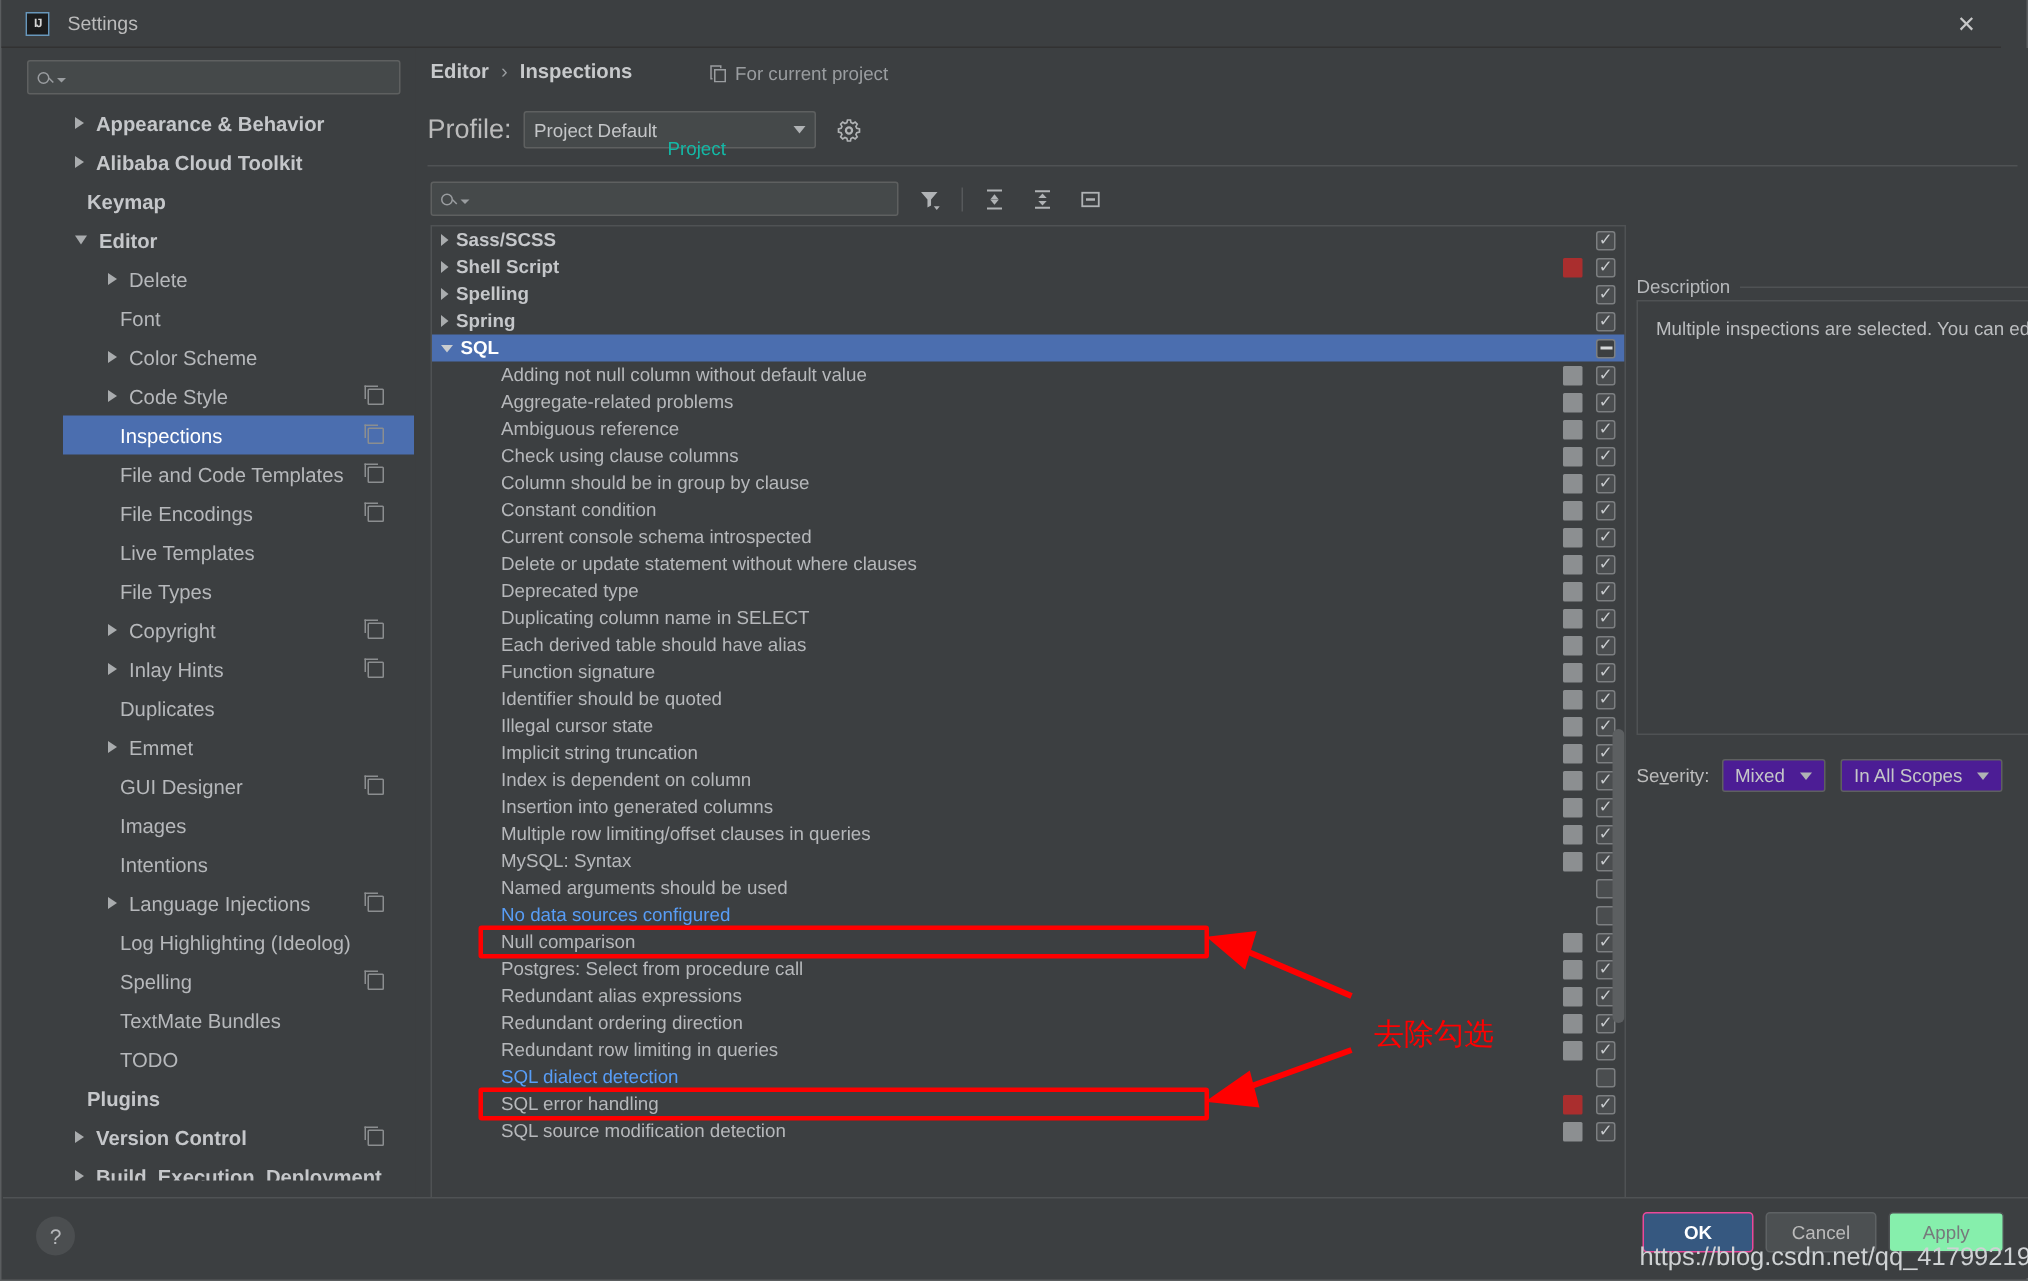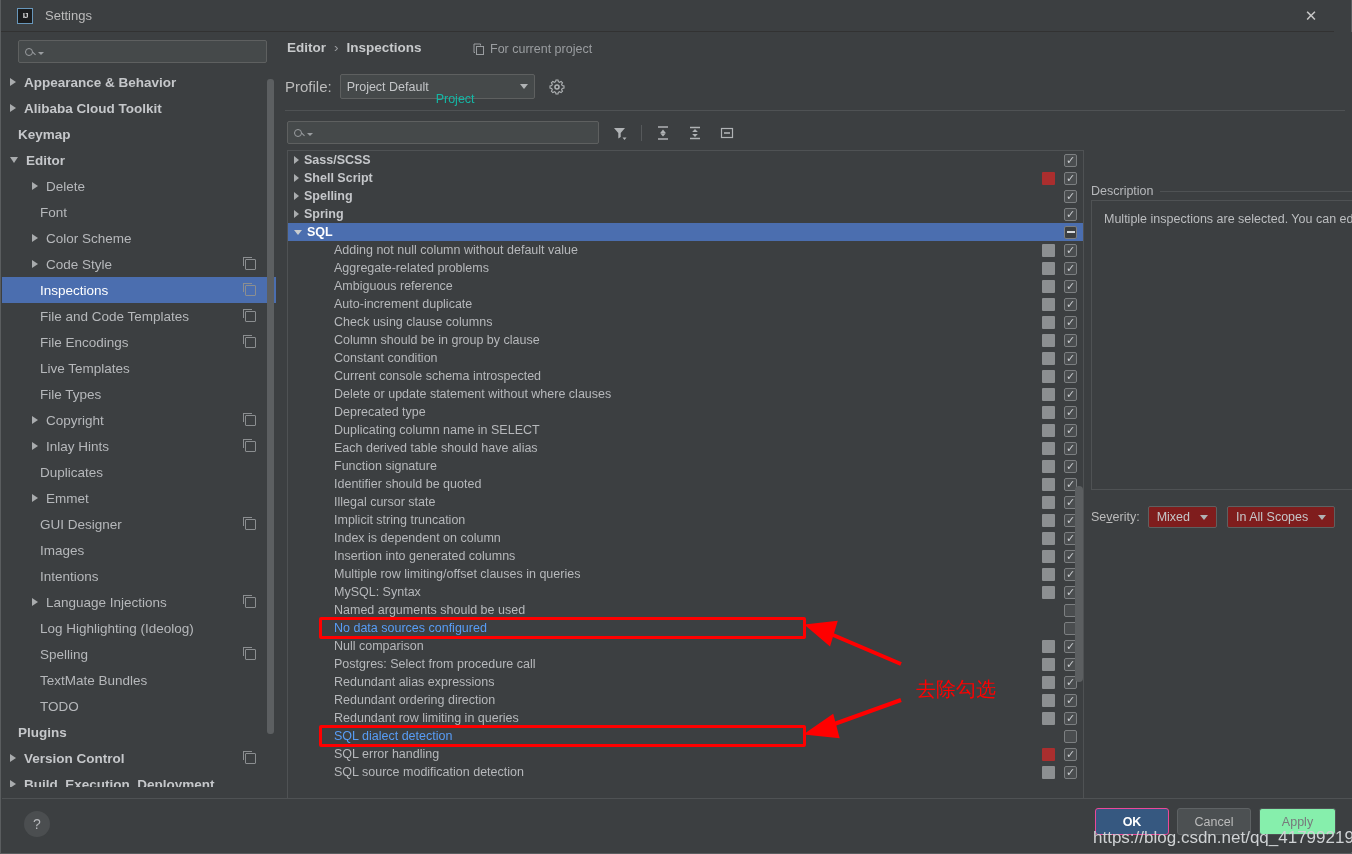--- a/index.html
+++ b/index.html
@@ -66,21 +66,21 @@
     width:0;height:0;border-left:3px solid transparent;border-right:3px solid transparent;
     border-top:3px solid #9a9da0; margin-left:5px; margin-top:4px; flex:none;
   }
   #search-input {
     flex: 1; background: transparent; border: none; outline: none;
     color: #bbbbbb; font-size: 12px; font-family: "Liberation Sans", sans-serif;
     margin-left: 4px;
   }
 
   #tree-scroll {
-    position: relative; height: 718px; overflow: hidden;
+    position: relative; height: 718px; overflow: hidden; margin-left: 40px;
   }
   .tnode {
     position: relative; height: 26px; display: flex; align-items: center;
     cursor: pointer; padding-right: 6px;
   }
   .tnode.selected { background: #4b6eaf; }
   .tnode .arrow {
     width: 0; height: 0; flex: none;
     border-top: 4.5px solid transparent; border-bottom: 4.5px solid transparent;
     border-left: 6px solid #a9acae;
@@ -117,21 +117,21 @@
     display: flex; align-items: center; gap: 8px;
   }
   #breadcrumb .sep { color: #9a9da0; font-weight: normal; }
   #for-project {
     position: absolute; left: 196px; top: 10px;
     font-size: 12.5px; color: #9a9da0; display: flex; align-items: center; gap: 5px;
   }
   #profile-row {
     position: absolute; left: 8px; top: 42px; display: flex; align-items: center;
   }
-  #profile-label { font-size: 15px; color: #bbbbbb; margin-right: 8px; }
+  #profile-label { font-size: 18px; color: #bbbbbb; margin-right: 8px; }
   #profile-combo {
     width: 195px; height: 25px; background: #45494a;
     border: 1px solid #5e6060; border-radius: 2px;
     display: flex; align-items: center; padding: 0 6px; cursor: pointer;
   }
   #profile-combo .pname { font-size: 12.5px; color: #c4c6c8; }
   #profile-combo .pscope { font-size: 12.5px; color: #14b8a6; margin-left: 7px; margin-top: 24px; }
   .combo-caret {
     margin-left: auto; width:0;height:0;
     border-left:4px solid transparent;border-right:4px solid transparent;
@@ -243,21 +243,21 @@
   #desc-box p {
     margin: 0; font-size: 12.5px; color: #bcbec0; line-height: 1.4;
   }
   #severity-row {
     position: absolute; left: 814px; top: 474px;
     display: flex; align-items: center;
   }
   #severity-row .slabel { font-size: 12.5px; color: #bbbbbb; margin-right: 8px; }
   #severity-row .slabel u { text-decoration: underline; }
   .scombo {
-    height: 22px; background: #7f1d1d; border: 1px solid #5e6060;
+    height: 22px; background: #4c1d95; border: 1px solid #5e6060;
     border-radius: 2px; display: flex; align-items: center;
     padding: 0 8px; cursor: pointer; gap: 10px;
   }
   .scombo span { font-size: 12.5px; color: #c4c6c8; }
   #scope-combo { margin-left: 10px; }
 
   
   #footer {
     position: absolute; left: 1px; top: 798px; width: 1350px; height: 54px;
     background: #3c3f41; border-top: 1px solid #4f5254;
@@ -613,26 +613,20 @@
           </div>
           <div class="irow">
             <div class="ispace"></div>
             <span class="ilabel">Aggregate-related problems</span>
             <div class="sev-swatch"></div>
             <div class="cbox checked"></div>
           </div>
           <div class="irow">
             <div class="ispace"></div>
             <span class="ilabel">Ambiguous reference</span>
-            <div class="sev-swatch"></div>
-            <div class="cbox checked"></div>
-          </div>
-          <div class="irow">
-            <div class="ispace"></div>
-            <span class="ilabel">Auto-increment duplicate</span>
             <div class="sev-swatch"></div>
             <div class="cbox checked"></div>
           </div>
           <div class="irow">
             <div class="ispace"></div>
             <span class="ilabel">Check using clause columns</span>
             <div class="sev-swatch"></div>
             <div class="cbox checked"></div>
           </div>
           <div class="irow">

